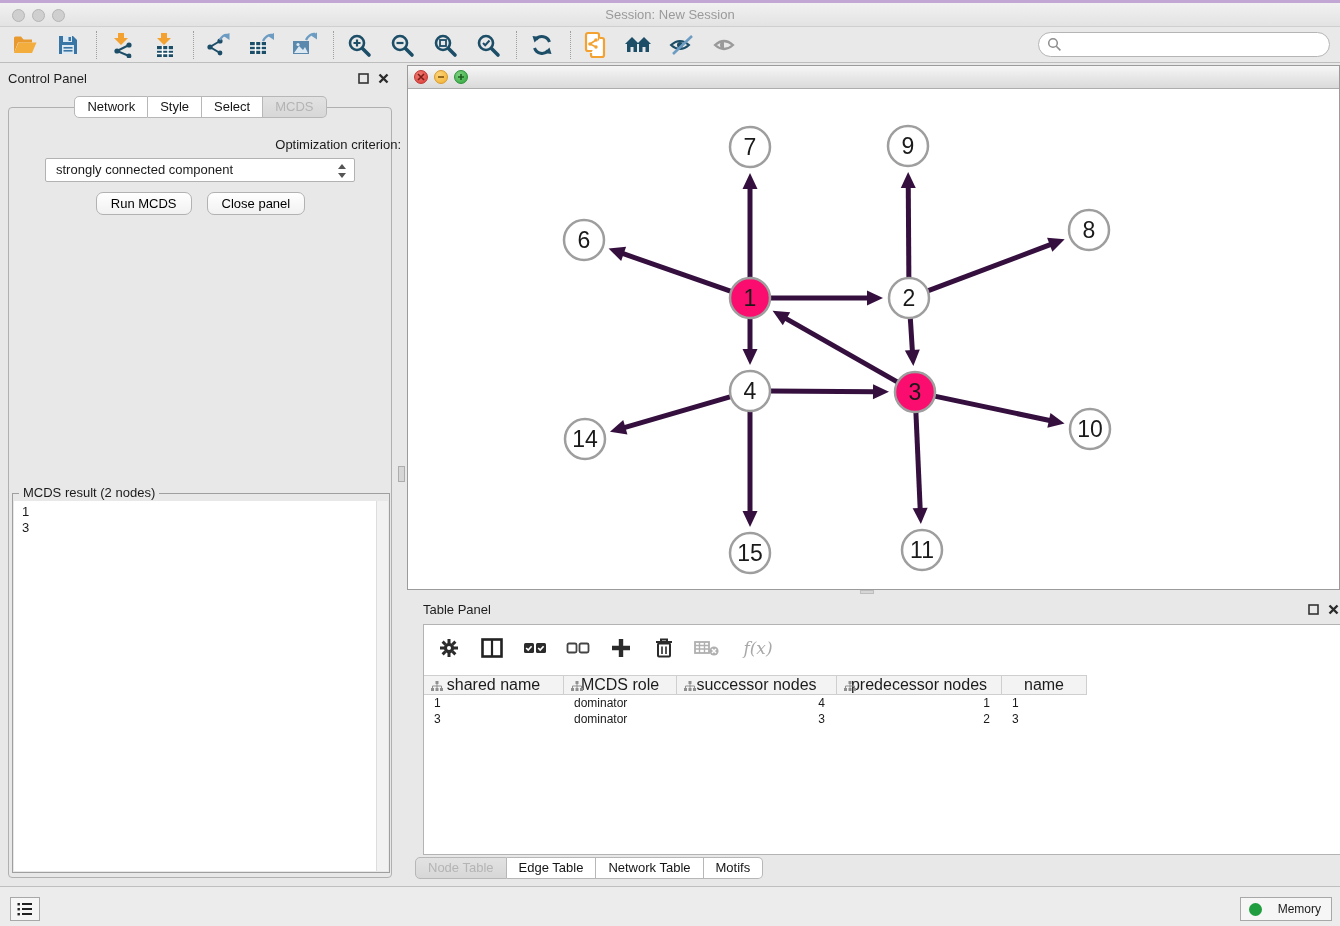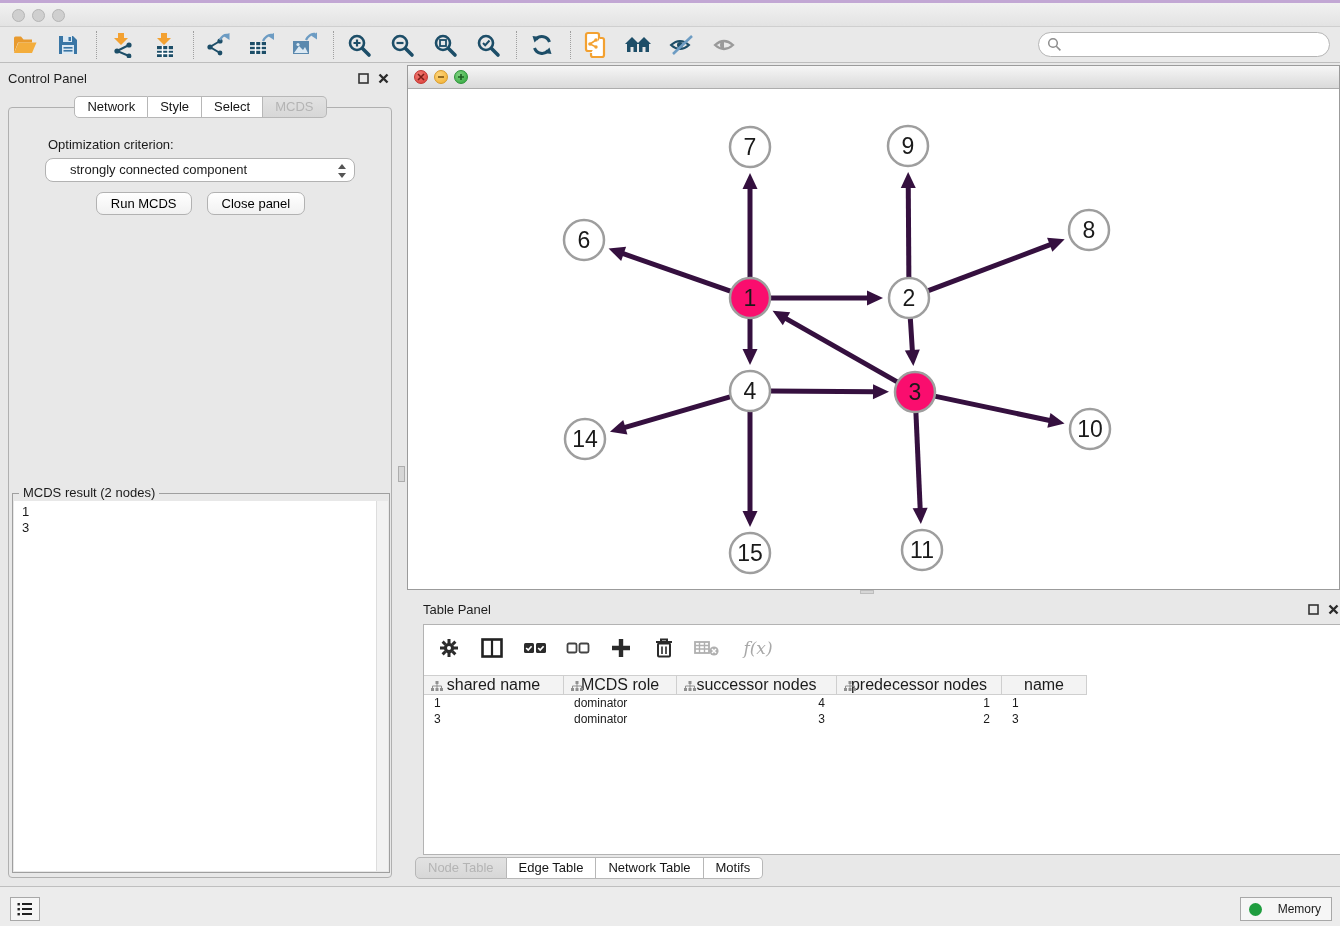--- a/index.html
+++ b/index.html
@@ -34,23 +34,23 @@
     line-height:20px; color:#151515; white-space:nowrap; }
   .segment:first-child { border-left:1px solid #b7b7b7; border-radius:5px 0 0 5px; }
   .segment:last-child { border-radius:0 5px 5px 0; }
   .segment.selected { background:linear-gradient(#e2e2e2,#d7d7d7); color:#b4b4b4; }
 
   
   .control-panel { position:absolute; left:0; top:63px; width:401px; height:823px; background:#e8e8e8; }
   .cp-tabs { position:absolute; left:0; top:33px; width:100%; text-align:center; z-index:3; }
   .cp-pane { position:absolute; left:8px; top:44px; width:384px; height:771px; border:1px solid #b0b0b0;
     border-radius:4px; background:#e8e8e8; }
-  .opt-label { position:absolute; left:0; top:74px; width:100%; text-align:left; font-size:13px;padding-left:48px; }
+  .opt-label { position:absolute; left:0; top:74px; width:100%; text-align:right; font-size:13px;padding-left:48px; }
   .criterion { position:absolute; left:45px; top:95px; width:310px; height:24px; background:#fff;
-    border:1px solid #b2b2b2; border-radius:8px; font-size:13px; line-height:22px; padding-left:24px; }
+    border:1px solid #b2b2b2; border-radius:2px; font-size:13px; line-height:22px; padding-left:10px; }
   .criterion svg { position:absolute; right:7px; top:4px; }
   .cp-buttons { position:absolute; left:0; top:129px; width:100%; display:flex; justify-content:center; gap:15px; }
   .btn { height:23px; background:linear-gradient(#ffffff,#f1f1f1); border:1px solid #b2b2b2; border-radius:7px;
     font-size:13px; padding:0 14px; font-family:"Liberation Sans",sans-serif; }
   .fieldset { position:absolute; left:12px; top:430px; width:378px; height:380px; border:1px solid #9f9f9f; }
   .fieldset-legend { position:absolute; left:6px; top:-9px; background:#e8e8e8; padding:0 4px; font-size:13px; }
   .result-box { position:absolute; left:1px; top:7px; right:13px; bottom:1px; background:#fff;
     font-size:13px; line-height:16px; padding:3px 0 0 8px; }
   .result-scroll { position:absolute; top:7px; right:1px; bottom:1px; width:12px; background:#f2f2f2; border-left:1px solid #ddd; }
 
@@ -98,20 +98,21 @@
   svg { display:block; }
 </style>
 </head>
 <body>
 
 <div class="top-strip"></div>
 <div class="titlebar">
   <span class="tl-dot" style="left:12px"></span>
   <span class="tl-dot" style="left:32px"></span>
   <span class="tl-dot" style="left:52px"></span>
+  <div class="win-title">Session: New Session</div>
 </div>
 
 <div class="toolbar">
   <span class="tb-btn">
     <svg width="26" height="24" viewBox="0 0 26 24">
         <path d="M2 20 V5 q0-1.5 1.5-1.5 H9 l2.5 3 H20 v3 H6 Z" fill="#e89a2e"></path>
         <path d="M2 20 L6.5 9.5 H24.5 L20 20 Z" fill="#f3ad3c"></path>
       </svg>
   </span>
   <span class="tb-btn">

